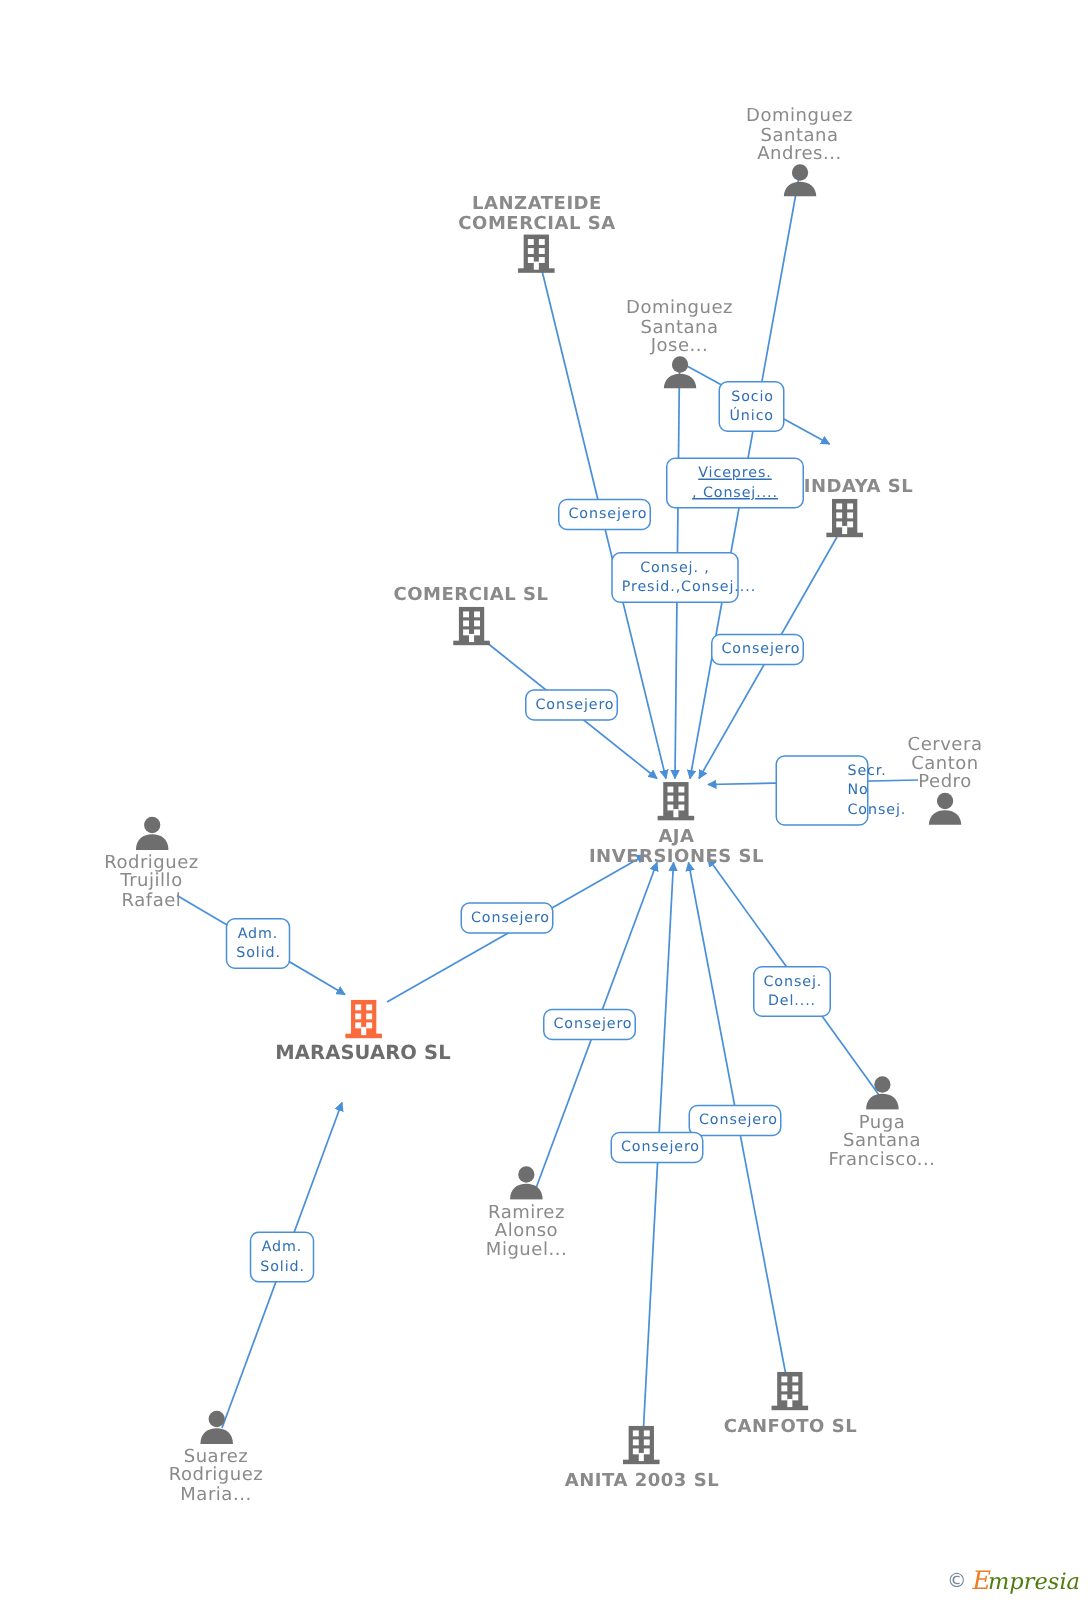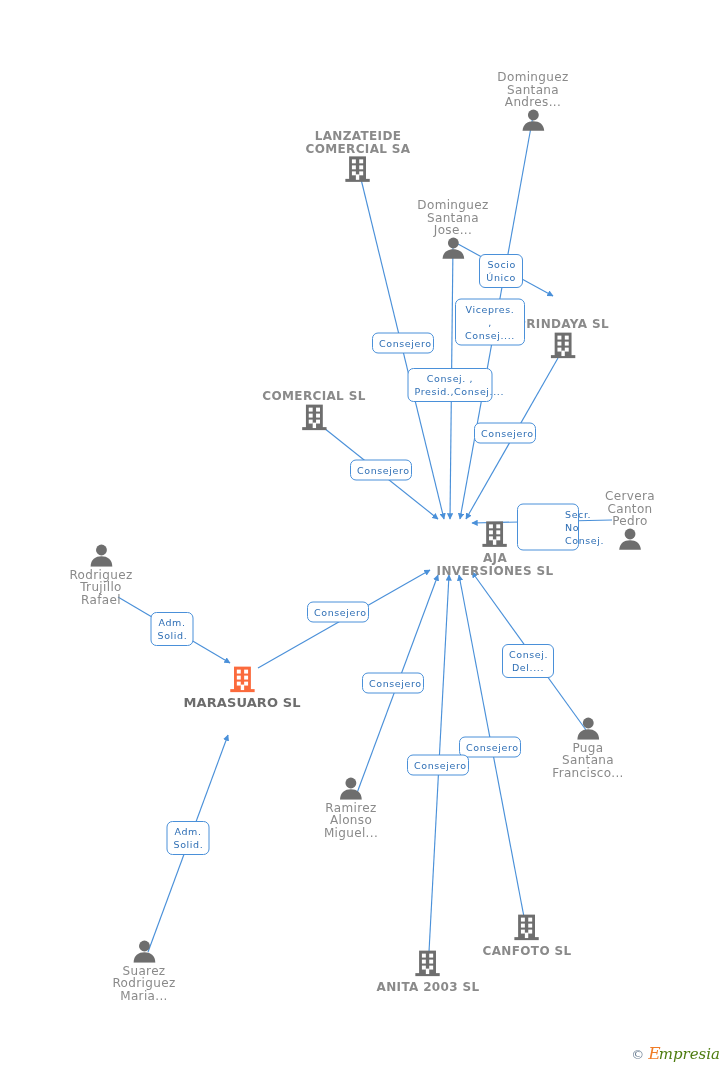--- a/index.html
+++ b/index.html
@@ -136,21 +136,21 @@
       </div>
       <div class="node person" style="left: 630px; top: 519px;">
         <span class="nlabel">Cervera
 Canton
 Pedro</span>
         <span class="glyph"><svg width="28" height="22.959999999999997" viewBox="0 0 32 26" xmlns="http://www.w3.org/2000/svg">
             <circle cx="16" cy="7" r="6.2" fill="#6e6e6e"></circle>
             <path d="M3.6 26 C3.6 17.6 9.2 14 16 14 C22.8 14 28.4 17.6 28.4 26 Z" fill="#6e6e6e"></path>
           </svg></span>
       </div>
-      <div class="node company" style="left: 451px; top: 548px; margin-left: 44px;">
+      <div class="node company" style="left: 451px; top: 548px;">
         <span class="glyph"><svg width="30" height="30" viewBox="0 0 32 32" xmlns="http://www.w3.org/2000/svg">
             <rect x="7" y="2" width="18" height="25" fill="#6e6e6e"></rect>
             <rect x="3" y="26" width="26" height="3.2" fill="#6e6e6e"></rect>
             <rect x="10" y="5.2" width="4.2" height="4.2" fill="#ffffff"></rect>
             <rect x="17.8" y="5.2" width="4.2" height="4.2" fill="#ffffff"></rect>
             <rect x="10" y="11.6" width="4.2" height="4.2" fill="#ffffff"></rect>
             <rect x="17.8" y="11.6" width="4.2" height="4.2" fill="#ffffff"></rect>
             <rect x="10" y="18" width="4.2" height="4.2" fill="#ffffff"></rect>
             <rect x="17.8" y="18" width="4.2" height="4.2" fill="#ffffff"></rect>
             <rect x="14.2" y="21.2" width="3.6" height="5.8" fill="#ffffff"></rect>
@@ -233,21 +233,21 @@
             <path d="M3.6 26 C3.6 17.6 9.2 14 16 14 C22.8 14 28.4 17.6 28.4 26 Z" fill="#6e6e6e"></path>
           </svg></span>
         <span class="nlabel">Suarez
 Rodriguez
 Maria...</span>
       </div>
     </div>
   <div id="chip-layer">
       <div class="chip" style="left: 501px; top: 271px; width: 44px; text-align: right;">Socio
 Único</div>
-      <div class="chip" style="left: 490px; top: 322px; width: 70px;">Vicepres.
+      <div class="chip" style="left: 490px; top: 322px; width: 92px; text-decoration: underline;">Vicepres.
 , Consej....</div>
       <div class="chip" style="left: 403px; top: 343px; width: 62px;">Consejero</div>
       <div class="chip" style="left: 450px; top: 385px; width: 85px;">Consej. ,
 Presid.,Consej....</div>
       <div class="chip" style="left: 505px; top: 433px; width: 62px;">Consejero</div>
       <div class="chip" style="left: 381px; top: 470px; width: 62px;">Consejero</div>
       <div class="chip" style="left: 548px; top: 527px; width: 62px; padding-left: 47px;">Secr.  No
 Consej.</div>
       <div class="chip" style="left: 338px; top: 612px; width: 62px;">Consejero</div>
       <div class="chip" style="left: 172px; top: 629px; width: 43px;">Adm.

